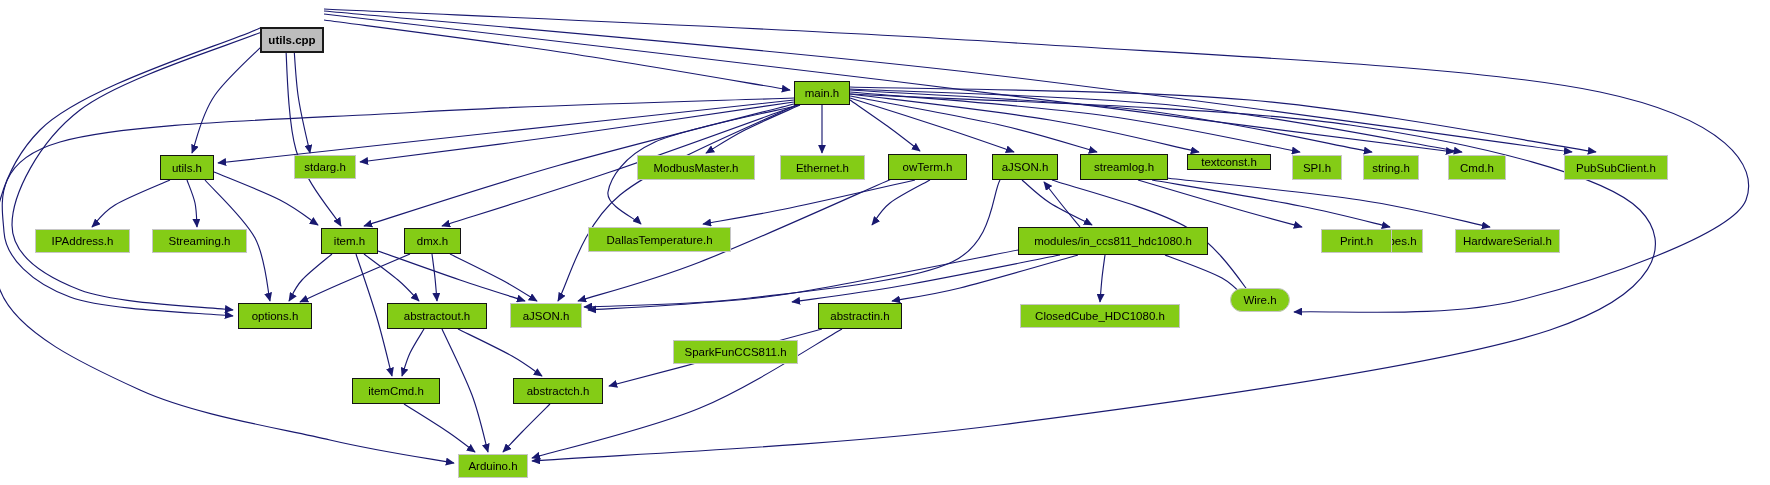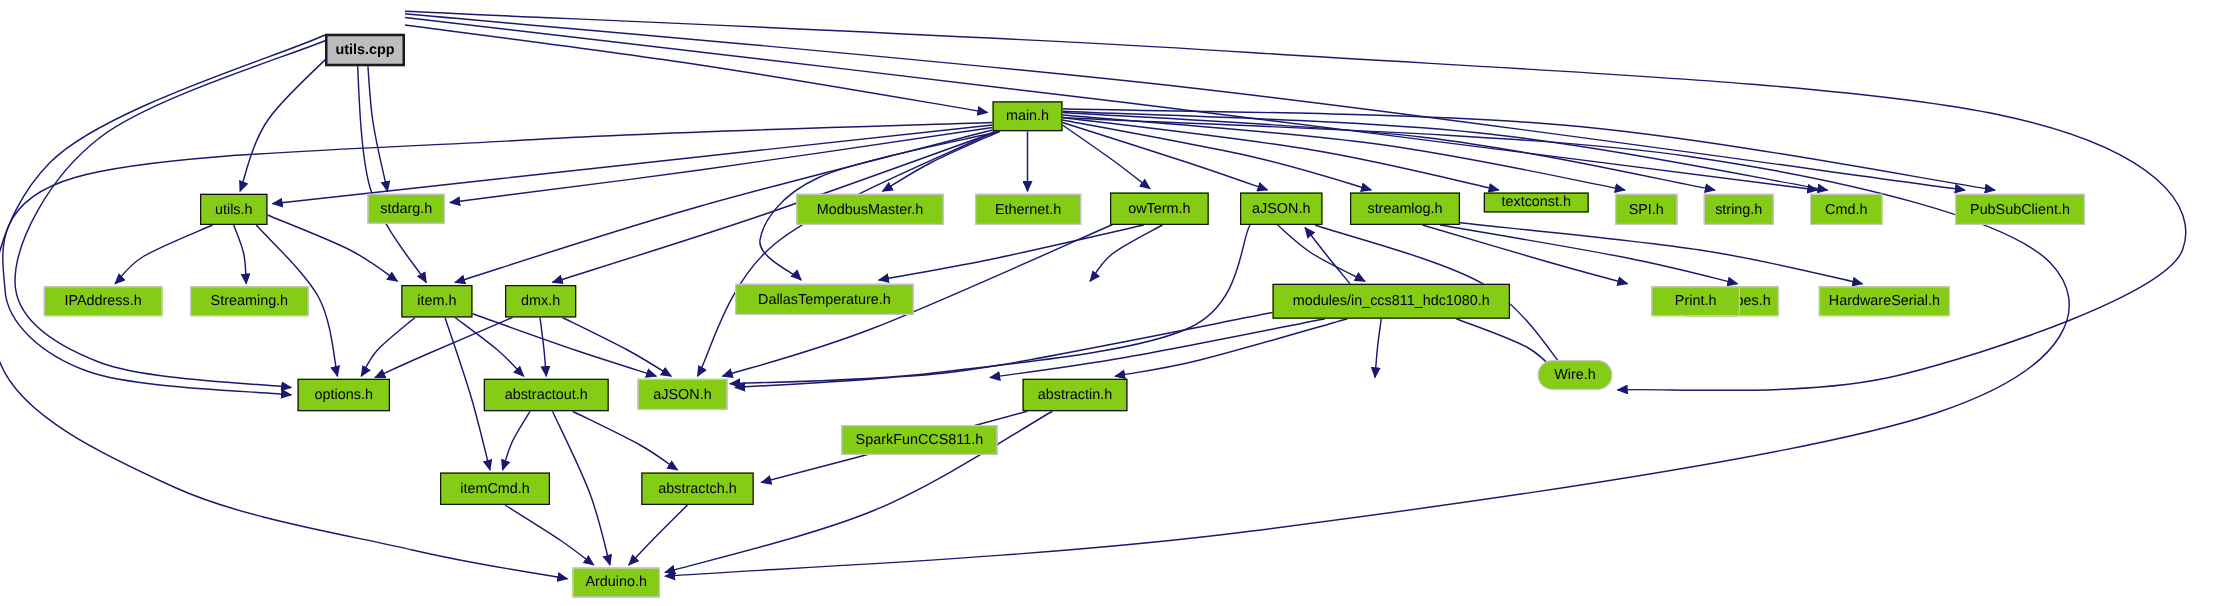--- a/index.html
+++ b/index.html
@@ -106,17 +106,18 @@
     <div class="node ext" style="left: 588px; top: 227px; width: 143px; height: 25px;">DallasTemperature.h</div>
     <div class="node doc" style="left: 1018px; top: 227px; width: 190px; height: 28px;">modules/in_ccs811_hdc1080.h</div>
     <div class="node ext" style="left: 1348px; top: 229px; width: 75px; height: 24px; padding-left: 17px;">inttypes.h</div>
     <div class="node ext" style="left: 1307px; top: 229px; width: 71px; height: 24px; margin-left: 14px;">Print.h</div>
     <div class="node ext" style="left: 1455px; top: 229px; width: 105px; height: 24px;">HardwareSerial.h</div>
     <div class="node doc" style="left: 238px; top: 303px; width: 74px; height: 26px;">options.h</div>
     <div class="node doc" style="left: 387px; top: 303px; width: 100px; height: 26px;">abstractout.h</div>
     <div class="node ext" style="left: 510px; top: 303px; width: 72px; height: 25px;">aJSON.h</div>
     <div class="node ext" style="left: 673px; top: 304px; width: 125px; height: 24px; margin-top: 36px;">SparkFunCCS811.h</div>
     <div class="node doc" style="left: 818px; top: 303px; width: 84px; height: 26px;">abstractin.h</div>
+    <div class="node ext" style="left: 1020px; top: 304px; width: 160px; height: 24px;">ClosedCube_HDC1080.h</div>
     <div class="node ext" style="left: 1230px; top: 288px; width: 60px; height: 24px; border-radius: 12px;">Wire.h</div>
     <div class="node doc" style="left: 352px; top: 378px; width: 88px; height: 26px;">itemCmd.h</div>
     <div class="node doc" style="left: 513px; top: 378px; width: 90px; height: 26px;">abstractch.h</div>
     <div class="node ext" style="left: 458px; top: 454px; width: 70px; height: 24px;">Arduino.h</div>
   </div>
 
 </body></html>

